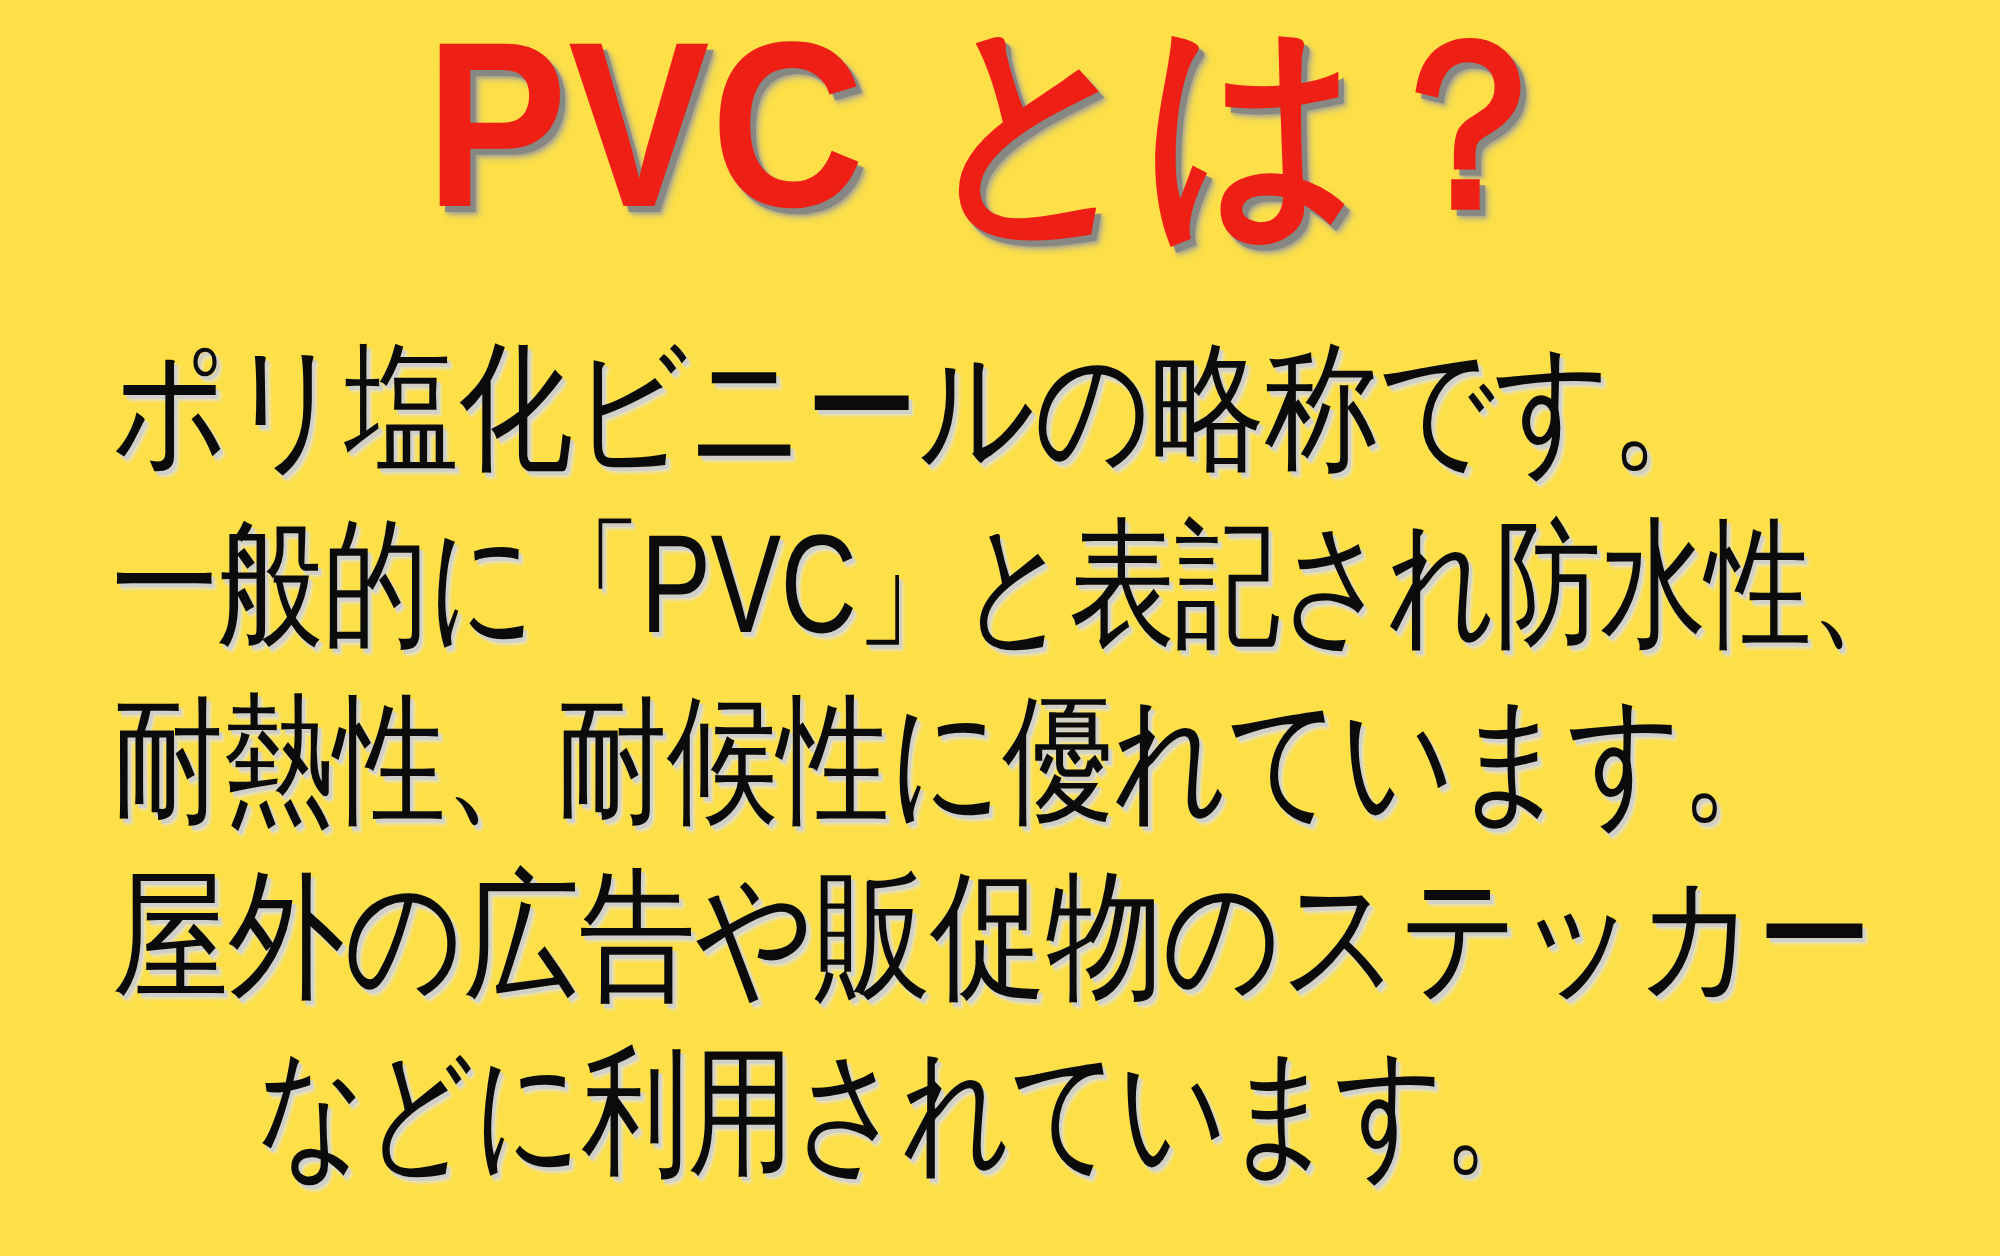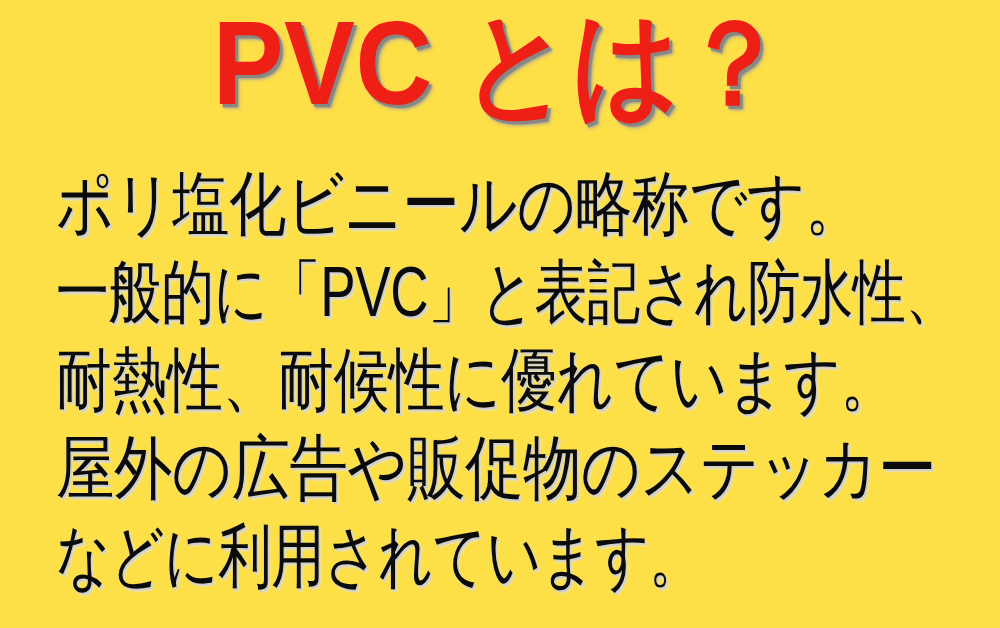--- a/index.html
+++ b/index.html
@@ -43,20 +43,21 @@
        5px 5px 4px rgba(170,170,170,0.55);
     white-space: nowrap;
   }
 
   
   .body-block {
     position: absolute;
     top: 160px;
     left: 56px;
     width: 944px;
+    text-align: right;
   }
 
   .body-line {
     font-size: 70px;
     font-weight: 400;
     color: #0b0b0b;
     line-height: 88px;
     height: 88px;
     white-space: nowrap;
     letter-spacing: -0.5px;

